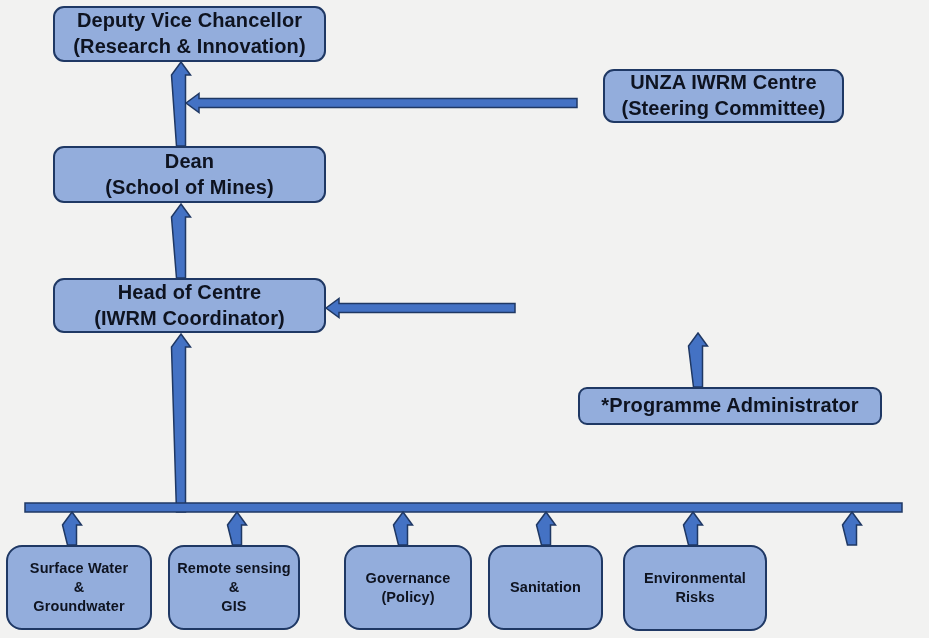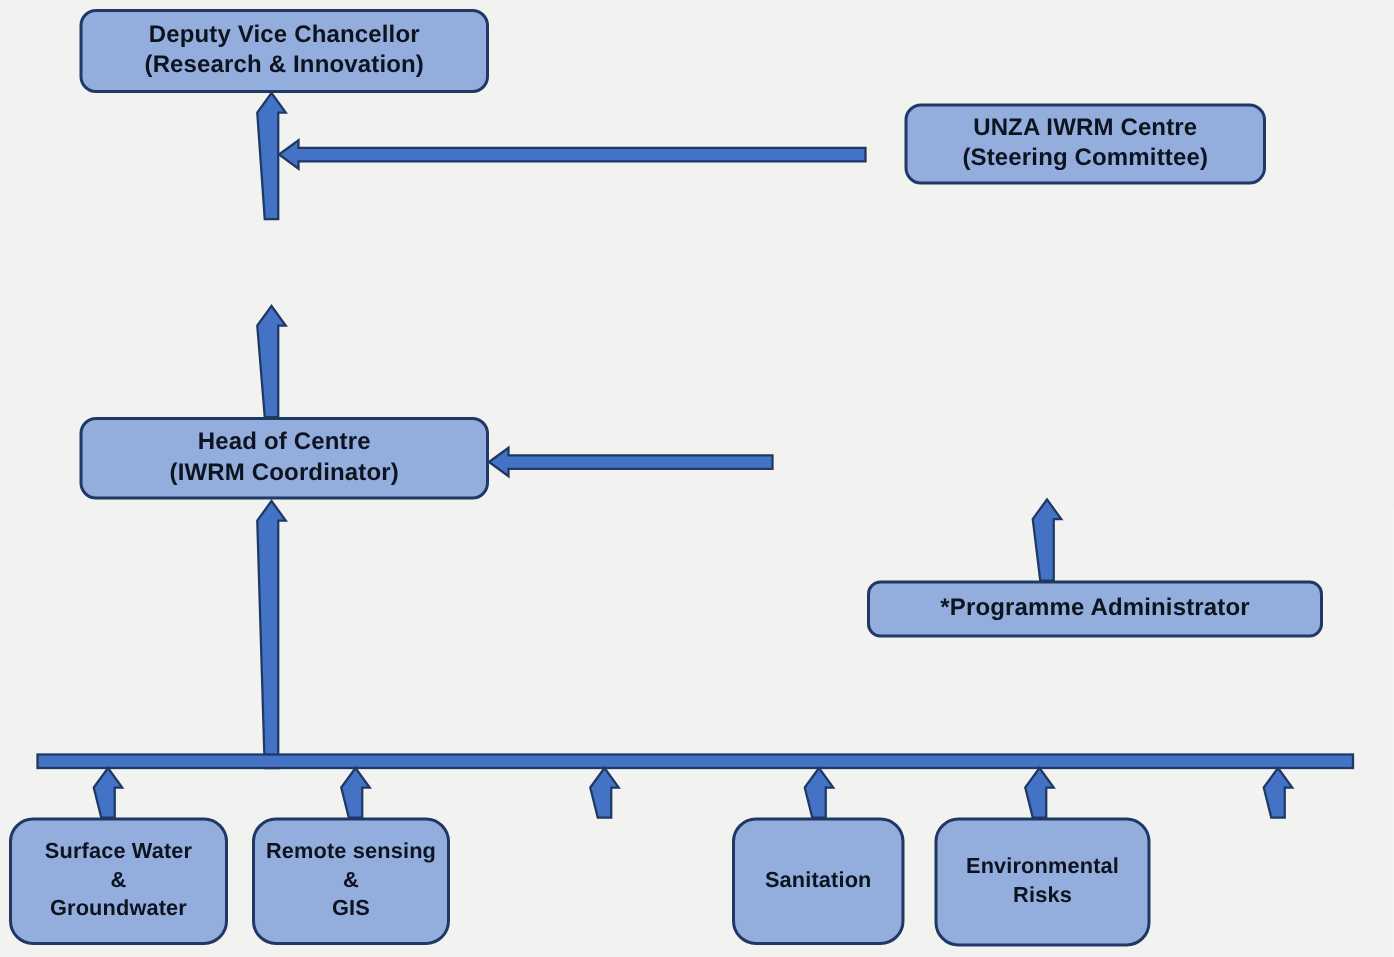--- a/index.html
+++ b/index.html
@@ -18,21 +18,21 @@
     position:absolute;
     background:#93ADDC;
     border:2.5px solid #1F3864;
     border-radius:11px;
     box-sizing:border-box;
     display:flex; flex-direction:column;
     align-items:center; justify-content:center;
     text-align:center;
     font-weight:bold;
     color:#0E1320;
-    font-size:16px;
+    font-size:20px;
     line-height:1.28;
     letter-spacing:0.1px;
   }
   .node.bottom {
     border-radius:16px;
     font-size:14.5px;
     line-height:1.3;
   }
   .ln { white-space:nowrap; }
 </style>
@@ -68,20 +68,24 @@
   <div class="node" style="left:53px; top:6px; width:273px; height:56px">
     <div class="ln">Deputy Vice Chancellor</div>
     <div class="ln">(Research &amp; Innovation)</div>
   </div>
 
   <div class="node" style="left:603px; top:69px; width:241px; height:54px">
     <div class="ln">UNZA IWRM Centre</div>
     <div class="ln">(Steering Committee)</div>
   </div>
 
+  <div class="node" style="left:53px; top:146px; width:273px; height:57px">
+    <div class="ln">Dean</div>
+    <div class="ln">(School of Mines)</div>
+  </div>
 
   <div class="node" style="left:53px; top:278px; width:273px; height:55px">
     <div class="ln">Head of Centre</div>
     <div class="ln">(IWRM Coordinator)</div>
   </div>
 
 
   <div class="node" style="left:578px; top:387px; width:304px; height:38px; border-radius:9px">
     <div class="ln">*Programme Administrator</div>
   </div>
@@ -91,20 +95,24 @@
     <div class="ln">&amp;</div>
     <div class="ln">Groundwater</div>
   </div>
 
   <div class="node bottom" style="left:168px; top:545px; width:132px; height:85px">
     <div class="ln">Remote sensing</div>
     <div class="ln">&amp;</div>
     <div class="ln">GIS</div>
   </div>
 
+  <div class="node bottom" style="left:344px; top:545px; width:128px; height:85px">
+    <div class="ln">Governance</div>
+    <div class="ln">(Policy)</div>
+  </div>
 
   <div class="node bottom" style="left:488px; top:545px; width:115px; height:85px">
     <div class="ln">Sanitation</div>
   </div>
 
   <div class="node bottom" style="left:623px; top:545px; width:144px; height:86px">
     <div class="ln">Environmental</div>
     <div class="ln">Risks</div>
   </div>
 

